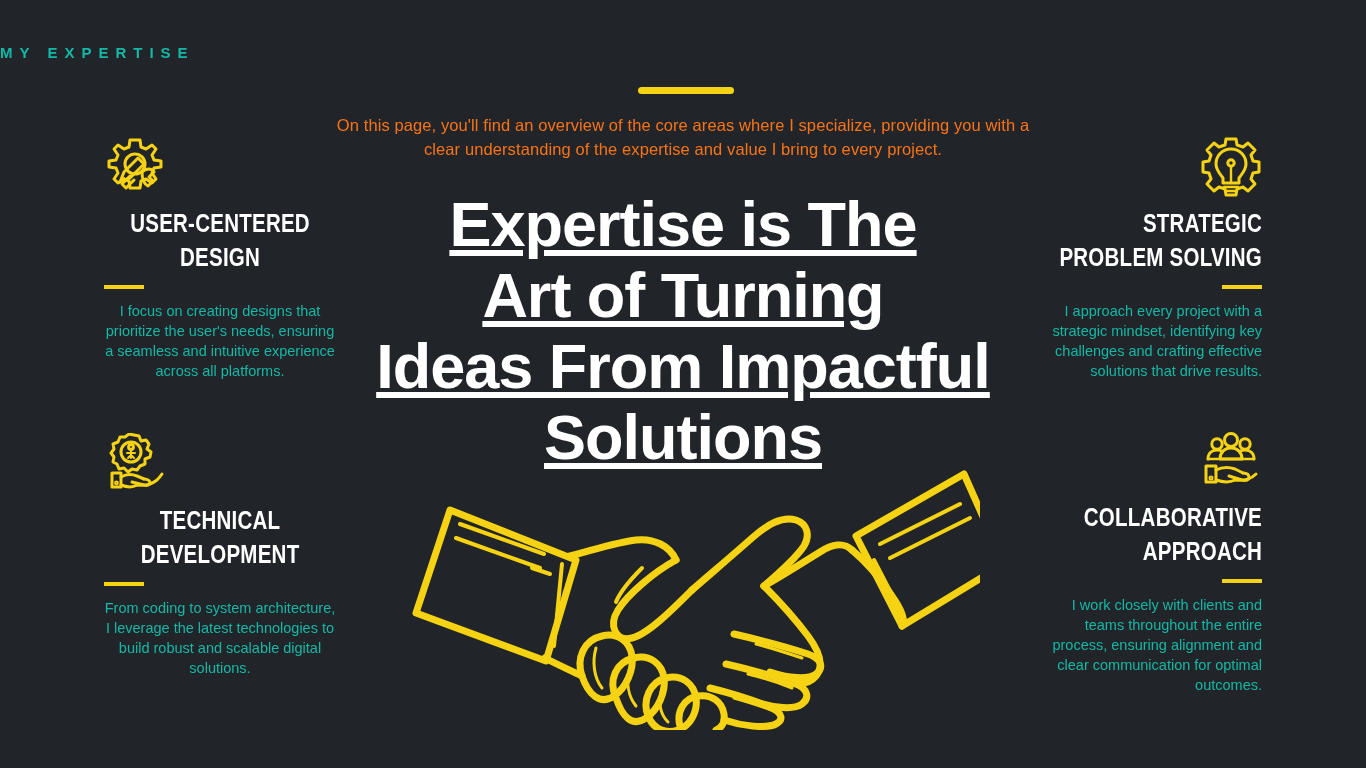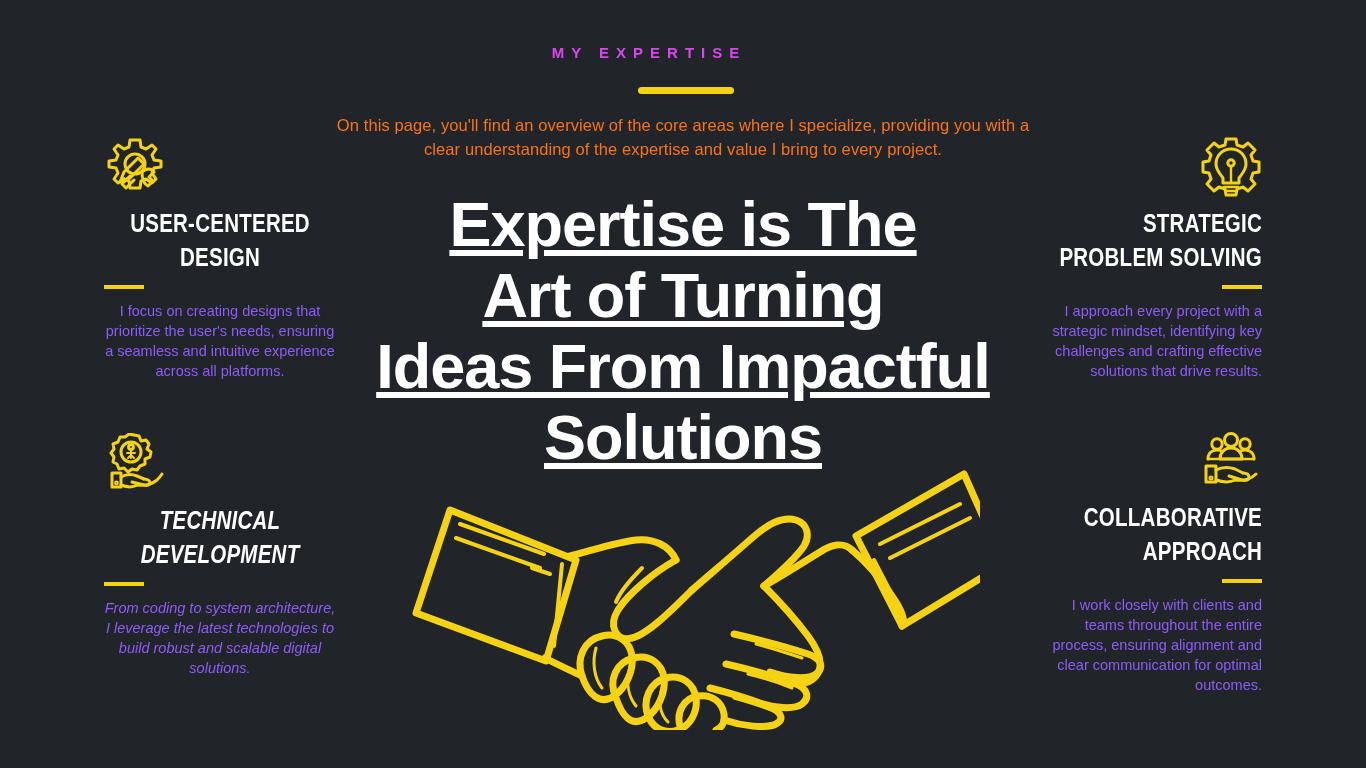--- a/index.html
+++ b/index.html
@@ -15,22 +15,21 @@
   .slide {
     position:relative;
     width:1366px; height:768px;
     background:#212529;
   }
 
   
   .eyebrow {
     position:absolute;
     top:44px; left:0; width:1298px;
-    text-align:center;
-    color:#d946ef;
+    color:#14b8a6;
     font-size:15px;
     font-weight:bold;
     letter-spacing:7px;
     text-transform:uppercase;
   }
   .eyebrow-rule {
     position:absolute;
     top:87px; left:638px;
     width:96px; height:7px;
     background:#F5D312;
@@ -70,21 +69,21 @@
     width:576px; height:262px;
   }
   .handshake svg { display:block; width:100%; height:100%; }
 
   
   .feature { position:absolute; width:232px; }
   .feature.left  { left:104px;  text-align:center; }
   .feature.right { left:1030px; width:232px; text-align:right; }
 
   .f-tl { top:136px; }
-  .f-bl { top:433px;font-style:italic; }
+  .f-bl { top:433px; }
   .f-tr { top:136px; }
   .f-br { top:430px; }
 
   .f-icon { height:62px; margin-bottom:8px; }
   .feature.left  .f-icon { text-align:left; }
   .feature.right .f-icon { text-align:right; }
   .f-icon svg { display:inline-block; vertical-align:top; }
 
   .f-title {
     color:#ffffff;
@@ -103,21 +102,21 @@
   }
 
   .f-rule {
     width:40px; height:4px;
     background:#F5D312;
     margin:11px 0 12px 0;
   }
   .feature.right .f-rule { margin-left:auto; }
 
   .f-body {
-    color:#8b5cf6;
+    color:#14b8a6;
     font-size:14.5px;
     line-height:20px;
   }
 </style>
 </head>
 <body>
 
 <div class="slide">
 
   <div class="eyebrow">MY EXPERTISE</div>

